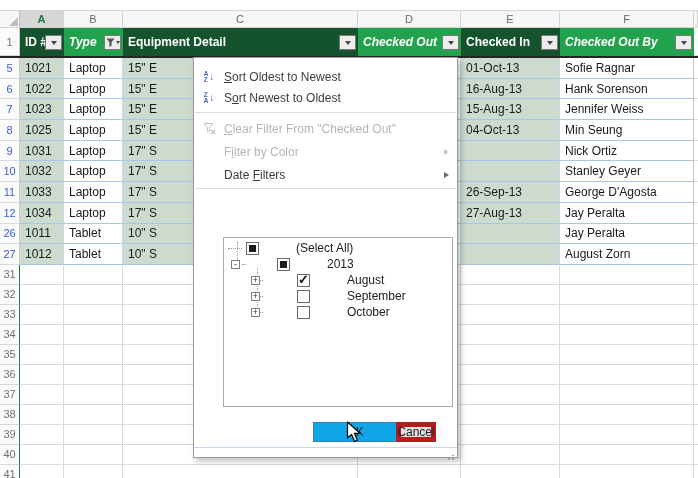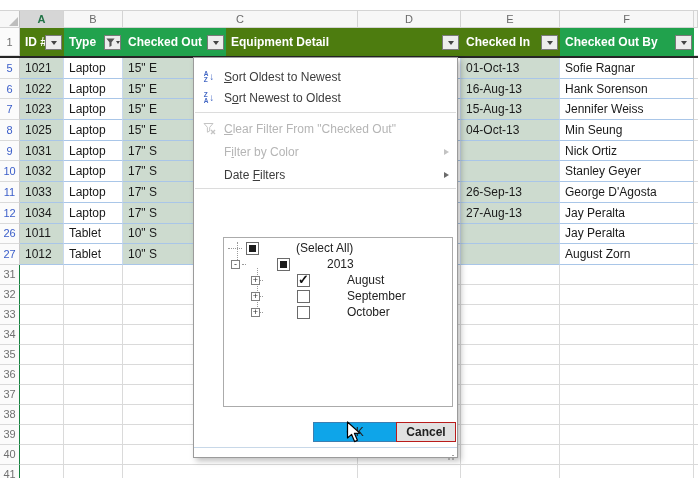--- a/index.html
+++ b/index.html
@@ -26,21 +26,21 @@
   .corner:after { content:""; position:absolute; right:1px; bottom:1px; width:0; height:0;
             border-bottom:9px solid #BDBDBD; border-left:9px solid transparent; }
 
   .wA{flex:0 0 44px}.wB{flex:0 0 59px}.wC{flex:0 0 235px}.wD{flex:0 0 103px}
   .wE{flex:0 0 99px}.wF{flex:0 0 134px}.wG{flex:1 1 auto}
 
   
   .hrow { height:30px; border-bottom:2px solid #252525; }
   .hcell { position:relative; display:flex; align-items:center; padding-left:5px;
            color:#fff; font-weight:bold; overflow:hidden; }
-  .hcell.dark { background:#4d7c0f;text-align:right; } .hcell.bright { background:#21A24D; }
+  .hcell.dark { background:#14532d;text-align:right; } .hcell.bright { background:#21A24D;font-style:italic; }
   .hbtn { position:absolute; right:2px; top:7px; width:17px; height:15px; background:#EDEDED;
           border:1px solid #7A7A7A; display:flex; align-items:center; justify-content:center; gap:1px; }
   .tri { width:0; height:0; border-left:3.5px solid transparent; border-right:3.5px solid transparent;
          border-top:4px solid #444; }
   .hdrG { background:#fff; border-bottom:1px solid #DADADA; }
 
   
   .drow { height:20.7px; }
   .cell { display:flex; align-items:center; padding-left:5px; overflow:hidden; white-space:nowrap;
           border-bottom:1px solid #A9C6E8; border-right:1px solid #C9D9EE; background:#fff; }
@@ -97,21 +97,21 @@
   .cb { width:13px; height:13px; border:1px solid #6A6A6A; background:#fff; margin:0 4px;
       display:flex; align-items:center; justify-content:center; flex:0 0 13px; position:relative; }
   .cb.mixed:after { content:""; position:absolute; left:2px; top:2px; right:2px; bottom:2px; background:#1C1C1C; }
   .cb .chk { font-size:13px; font-weight:bold; color:#111; line-height:10px; }
   .dotv { position:absolute; border-left:1px dotted #9A9A9A; width:0; }
   .doth { position:absolute; border-top:1px dotted #9A9A9A; height:0; }
 
   .btn { position:absolute; height:20px; display:flex; align-items:center; justify-content:center;
       font-size:12px; color:#222; cursor:default; }
   .btn.ok { left:95px; top:364px; width:84px; background:#0ea5e9; border:1px solid #3C7FB1;margin-left:24px; }
-  .btn.cancel { left:202px; top:364px; width:60px; background:#E1E1E1; border:1px solid #b91c1c;font-weight:bold; }
+  .btn.cancel { left:202px; top:364px; width:40px; background:#E1E1E1; border:5px solid #b91c1c; }
   .fbottom { position:absolute; left:0; right:0; bottom:0; height:10px; border-top:1px solid #C8D8E8; background:#fff; }
   .grip { position:absolute; right:3px; bottom:2px; width:2px; height:2px; background:transparent;
       box-shadow:0 5px 0 #A0A0A0, -4px 5px 0 #A0A0A0, 0 1px 0 #A0A0A0; }
 
   .cursor { position:absolute; left:346px; top:421px; z-index:60; }
 </style>
 </head>
 <body>
 
 <div class="sheet">
@@ -140,28 +140,28 @@
       </div>
       <div class="hcell bright wB">
         <span>Type</span>
         <span class="hbtn">
           <svg width="9" height="10" viewBox="0 0 11 12">
               <path d="M0.5 0.5 H10.5 L6.8 5 V9.5 L4.2 11 V5 Z" fill="#555"></path>
             </svg>
           <span class="tri" style="border-top-width:3px;border-left-width:2.5px;border-right-width:2.5px"></span>
         </span>
       </div>
+      <div class="hcell dark wC">
+        <span>Equipment Detail</span>
+        <span class="hbtn">
+            <span class="tri"></span>
+          </span>
+      </div>
       <div class="hcell bright wD">
         <span>Checked Out</span>
-        <span class="hbtn">
-            <span class="tri"></span>
-          </span>
-      </div>
-      <div class="hcell dark wC">
-        <span>Equipment Detail</span>
         <span class="hbtn">
             <span class="tri"></span>
           </span>
       </div>
       <div class="hcell dark wE">
         <span>Checked In</span>
         <span class="hbtn">
             <span class="tri"></span>
           </span>
       </div>

